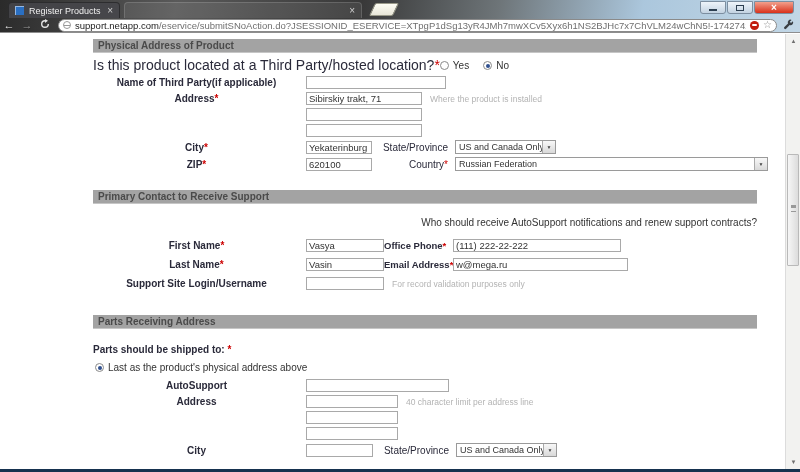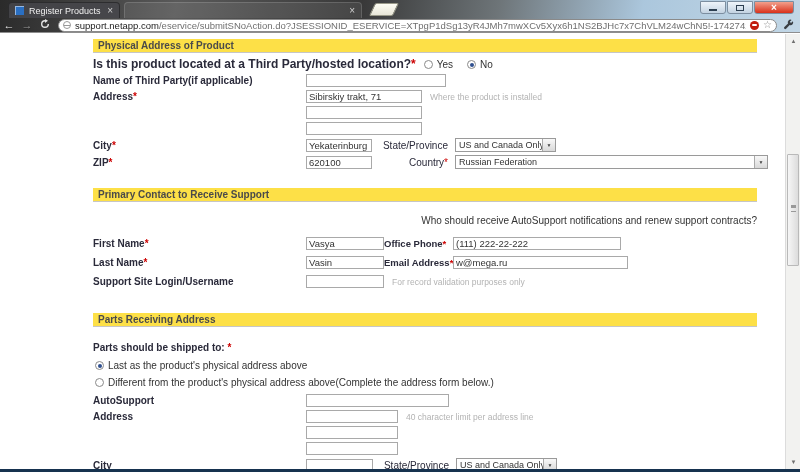--- a/index.html
+++ b/index.html
@@ -72,24 +72,24 @@
     border-radius:1px; }
   #scroll-thumb::after { content:""; position:absolute; left:3px; top:50px;
     width:5px; height:5px; border-top:1px solid #999; border-bottom:1px solid #999;
     box-shadow:0 2px 0 #999 inset; }
 
   #bottom-edge { position:absolute; bottom:0; left:0; width:800px; height:3px;
     background:#16324f; }
 
   
   #form { position:absolute; left:93px; top:5px; width:664px; color:#2a2a3a; }
-  .sec-h { height:14px; background:#fde047; border-bottom:1px solid #c6c6c6;
+  .sec-h { height:14px; background:#a3a3a3; border-bottom:1px solid #c6c6c6;
     font-size:10px; font-weight:bold; color:#4a4a4a; padding:1px 0 0 5px; }
   .frow { display:flex; align-items:center; margin-bottom:3px; }
-  .lblA { width:207px; text-align:left; font-size:10px; font-weight:bold;
+  .lblA { width:207px; text-align:center; font-size:10px; font-weight:bold;
     margin-right:6px; flex:none; white-space:nowrap; }
   .lblB { width:76px; text-align:right; font-size:10px; font-weight:normal;
     margin-right:7px; flex:none; white-space:nowrap; }
   .lblB2 { width:62px; text-align:right; font-size:9.5px; font-weight:bold;
     margin-right:7px; flex:none; white-space:nowrap; }
   .req { color:#cc0000; }
   input.tx { height:13px; border:1px solid #a9a9a9; background:#fff; font-size:9.5px;
     font-family:"Liberation Sans",sans-serif; color:#333; padding:0 2px; flex:none; }
   .w140{width:140px} .w95{width:116px} .w66{width:66px} .w78{width:78px}
   .w140b{width:168px} .w175{width:175px} .w143{width:143px} .w92{width:92px} .w67{width:67px}
@@ -101,21 +101,21 @@
   .sel .sel-btn { width:13px; height:12px; background:linear-gradient(#f8f8f8,#d9d9d9);
     border-left:1px solid #aaa; color:#444; font-size:5px; display:flex;
     align-items:center; justify-content:center; flex:none; }
   .sel.w101{width:101px} .sel.w313{width:313px}
   .radio { width:9px; height:9px; border-radius:50%; border:1px solid #8a8a8a;
     background:#fff; display:inline-block; position:relative; flex:none;
     margin-right:4px; }
   .radio.on::after { content:""; position:absolute; left:2px; top:2px; width:4px;
     height:4px; border-radius:50%; background:#30508f; }
   .rlabel { font-size:10px; color:#333; margin-right:14px; }
-  .qlabel { font-size:12px; font-weight:bold; margin-right:8px; white-space:nowrap; }
+  .qlabel { font-size:14px; font-weight:normal; white-space:nowrap; }
   .intro { font-size:10px; color:#333; margin:13px 0 11px 0;text-align:right; }
   .boldline { font-size:10px; font-weight:bold; margin:15px 0 7px 0; }
   .radio-row { display:flex; align-items:center; margin:0 0 6px 2px; }
   .radio-row .rtext { font-size:10px; color:#333; }
   .gap18 { height:16px; } .gap20 { height:19px; }
   .mb6 { margin-bottom:6px; }
 </style>
 </head>
 <body>
 
@@ -246,24 +246,20 @@
     <div class="gap20"></div>
 
     <div class="sec-h">Parts Receiving Address</div>
 
     <div class="boldline"><span>Parts should be shipped to:</span> <span class="req">*</span></div>
 
     <div class="radio-row">
       <span class="radio on"></span>
       <span class="rtext">Last as the product's physical address above</span>
     </div>
-    <div class="radio-row">
-      <span class="radio"></span>
-      <span class="rtext">Different from the product's physical address above(Complete the address form below.)</span>
-    </div>
 
     <div class="frow">
       <span class="lblA">AutoSupport</span>
       <input class="tx w143" value="" style="">
     </div>
 
     <div class="frow">
       <span class="lblA">Address</span>
       <input class="tx w92" value="" style="">
       <span class="hint">40 character limit per address line</span>

